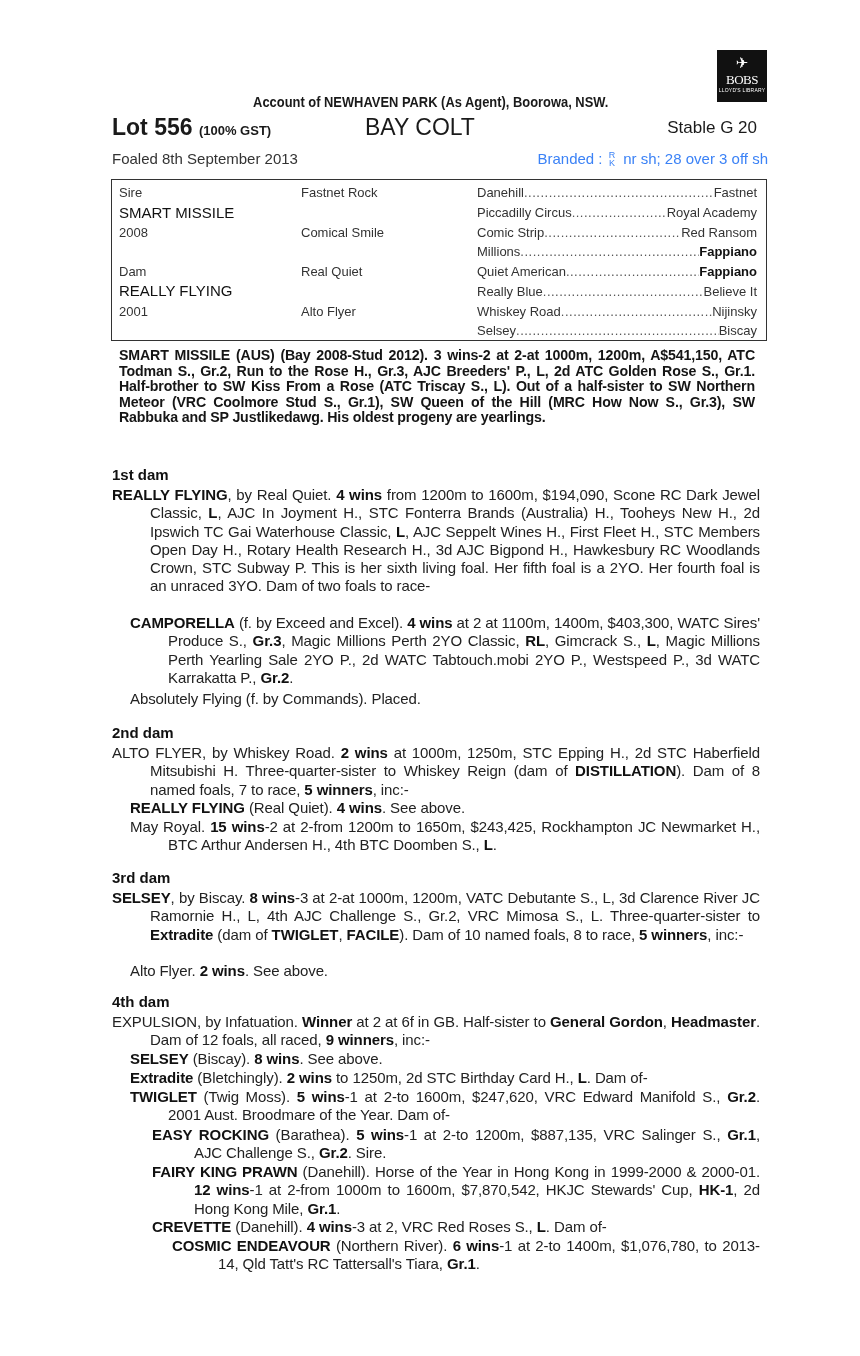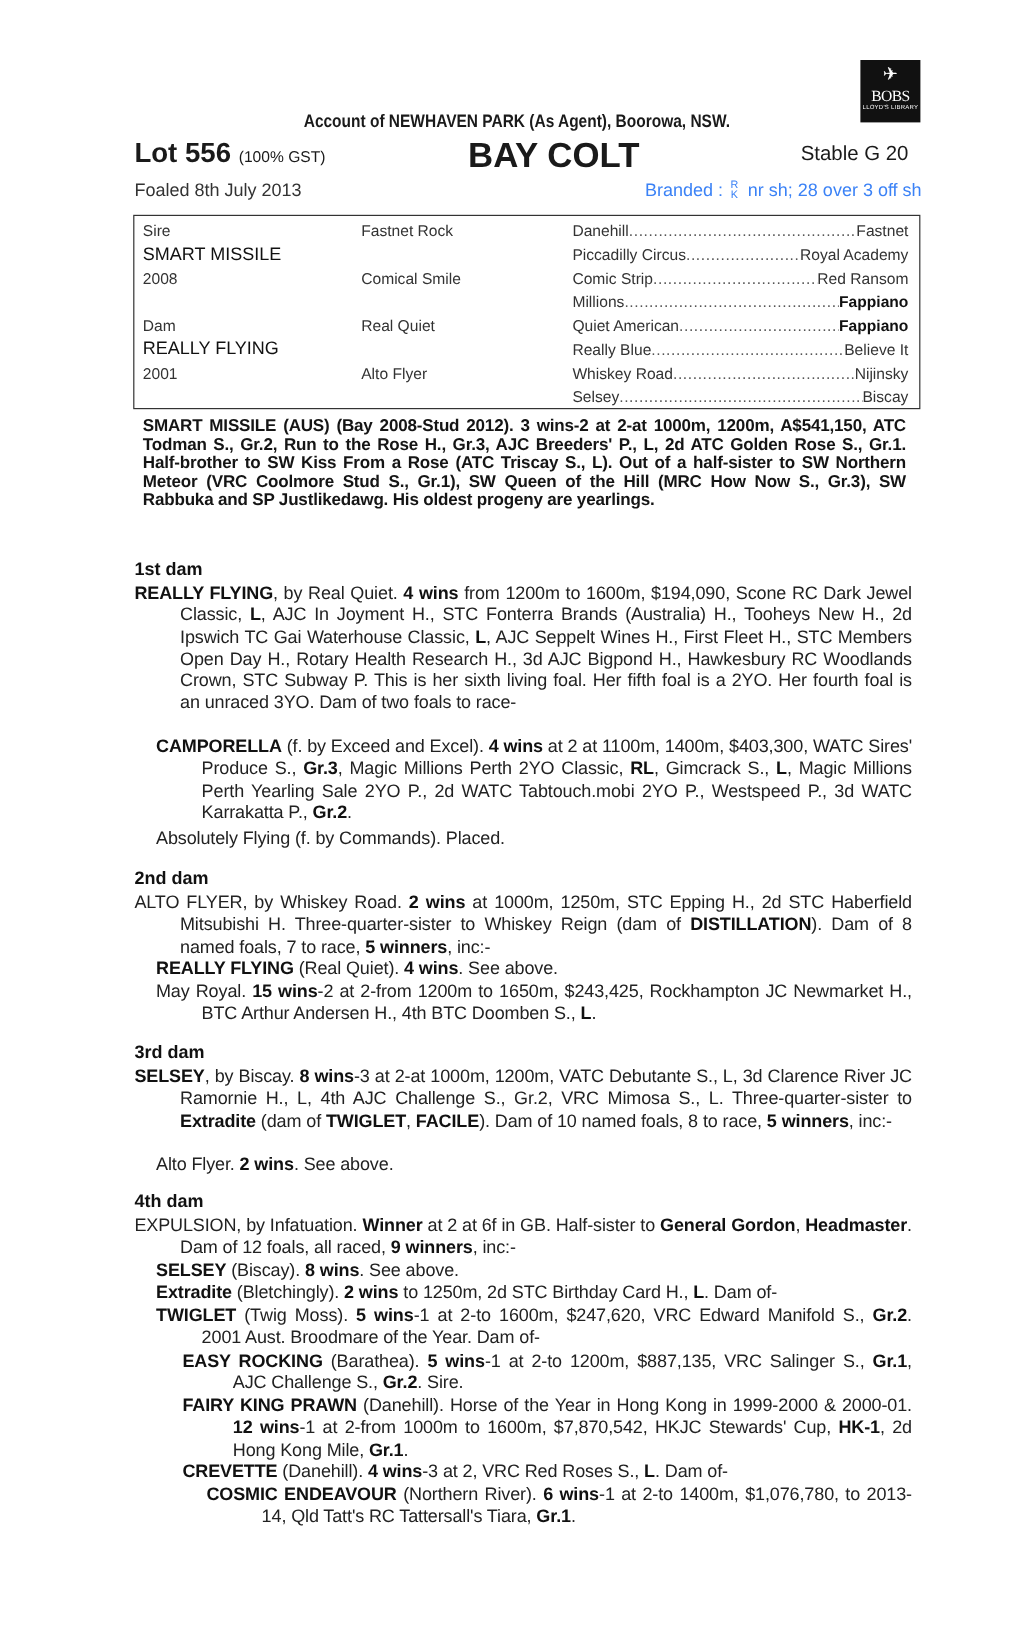--- a/index.html
+++ b/index.html
@@ -4,22 +4,22 @@
 <style>
   html, body { margin:0; padding:0; background:#fff; }
   body { width:860px; height:1356px; position:relative; overflow:hidden; font-family:"Liberation Sans", sans-serif; color:#1a1a1a; }
   .logo { position:absolute; left:717px; top:50px; width:50px; height:52px; background:#111; color:#fff; text-align:center; }
   .logo .bird { display:block; font-size:15px; line-height:20px; margin-top:3px; }
   .logo .name { display:block; font-family:"Liberation Serif", serif; font-size:13px; line-height:13px; letter-spacing:-0.5px; }
   .logo .sub { display:block; font-size:5px; line-height:8px; letter-spacing:0.2px; }
   .account { position:absolute; left:0; width:860px; top:93px; text-align:center; font-size:15px; font-weight:bold; transform:scaleX(0.86); transform-origin:435px 0; letter-spacing:0; }
   .lotline { position:absolute; left:112px; top:114px; width:645px; height:28px; }
   .lot { position:absolute; left:0; top:0; font-size:23px; font-weight:bold; }
-  .lot .gst { font-size:13px; font-weight:normal; }
-  .sex { position:absolute; left:253px; top:0; font-size:29px; font-weight:bold;margin-left:25px; }
+  .lot .gst { font-size:13px; font-weight:bold; }
+  .sex { position:absolute; left:253px; top:0; font-size:23px; font-weight:normal; }
   .stable { position:absolute; right:0; top:4px; font-size:17px; font-weight:normal; }
   .foaled { position:absolute; left:112px; top:150px; font-size:15px; color:#333; }
   .branded { position:absolute; right:92px; top:150px; font-size:15px; color:#3b82f6; white-space:nowrap; }
   .brand-mark { display:inline-block; vertical-align:-2px; font-size:9px; line-height:8px; text-align:center; margin:0 8px 0 2px; }
   .brand-mark span { display:block; }
   .ped { position:absolute; left:111px; top:179px; width:654px; height:160px; border:1.5px solid #333; }
   .ped .cell { position:absolute; font-size:13px; color:#333; white-space:nowrap; }
   .ped .big { font-size:15px; font-weight:normal; color:#111; }
   .ped .g3 { position:absolute; left:365px; width:280px; font-size:13px; color:#333; display:flex; white-space:nowrap; }
   .ped .g3 .dots { flex:1; overflow:hidden; }
@@ -40,21 +40,21 @@
 </div>
 
 <div class="account">Account of NEWHAVEN PARK (As  Agent), Boorowa, NSW.</div>
 
 <div class="lotline">
   <div class="lot"><span>Lot 556</span> <span class="gst">(100% GST)</span></div>
   <div class="sex">BAY COLT</div>
   <div class="stable">Stable G 20</div>
 </div>
 
-<div class="foaled">Foaled 8th July 2013</div>
+<div class="foaled">Foaled 8th September 2013</div>
 <div class="branded">
   <span>Branded :</span>
   <span class="brand-mark"><span>R</span><span>K</span></span><span>nr sh; 28 over 3 off sh</span>
 </div>
 
 <div class="ped">
   <div class="cell" style="left:7px;top:5px;">Sire</div>
   <div class="cell big" style="left:7px;top:24px;">SMART MISSILE</div>
   <div class="cell" style="left:7px;top:45px;">2008</div>
   <div class="cell" style="left:7px;top:84px;">Dam</div>

